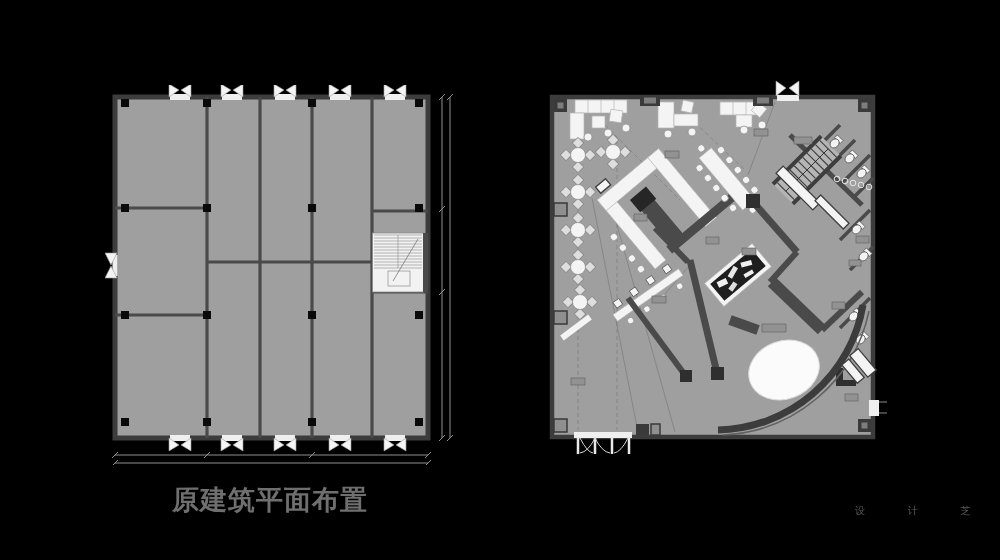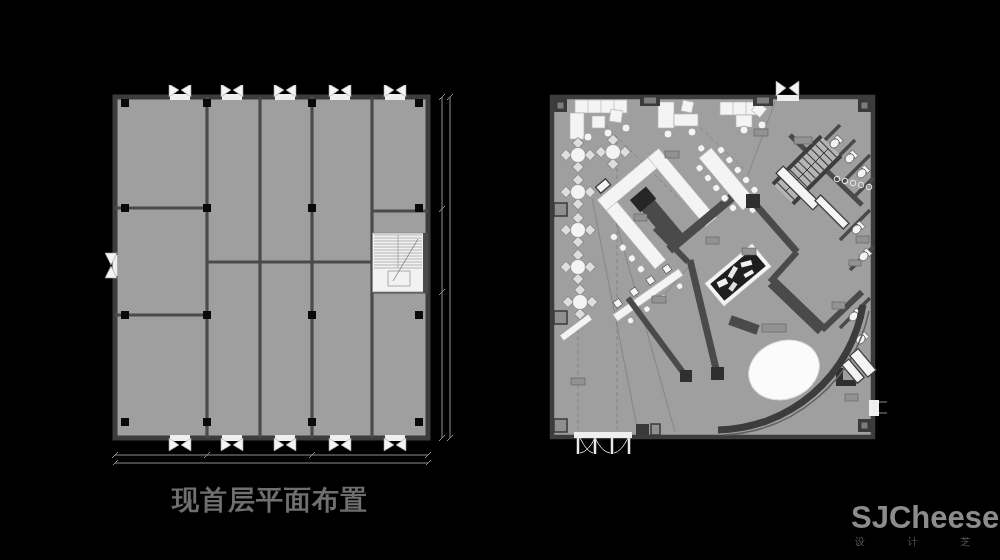--- a/index.html
+++ b/index.html
@@ -488,19 +488,18 @@
         <rect x="94" y="134" width="13" height="7"></rect>
         <rect x="166" y="157" width="13" height="7"></rect>
         <rect x="316" y="156" width="13" height="7"></rect>
         <rect x="292" y="222" width="13" height="7"></rect>
         <rect x="305" y="314" width="13" height="7"></rect>
         <rect x="309" y="180" width="12" height="6"></rect>
       </g>
     </svg>
   </figure>
 
-  <figcaption class="caption left">现首层平面布置</figcaption>
+  <figcaption class="caption left">原建筑平面布置</figcaption>
 
   <div class="watermark">
-    <div class="wm-brand">SJCheese</div>
     <div class="wm-sub">设 计 芝 士</div>
   </div>
 </div>
 
 </body></html>

